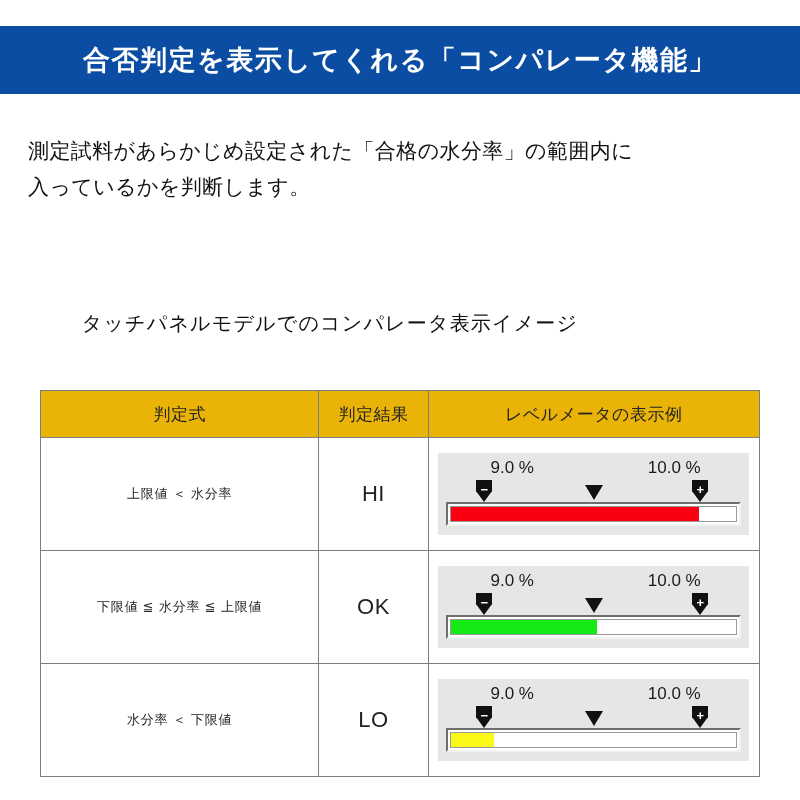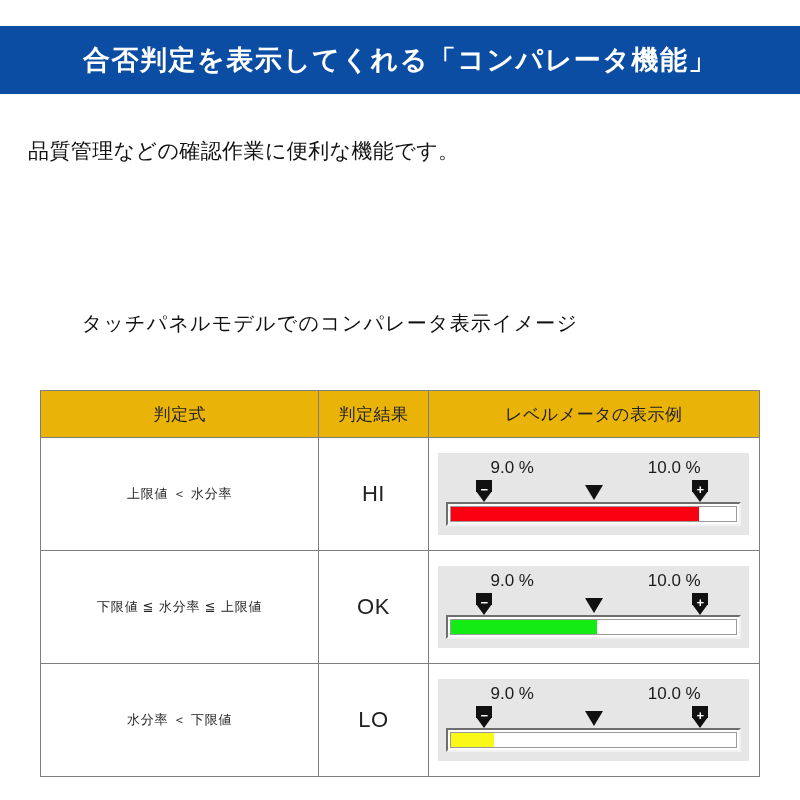--- a/index.html
+++ b/index.html
@@ -231,21 +231,22 @@
 </head>
 <body>
 
 <div class="page">
 
   <div class="banner">
     <div class="banner-title">合否判定を表示してくれる「コンパレータ機能」</div>
   </div>
 
   <div class="lead">
-    <p>品質管理などの確認作業に便利な機能です。</p>
+    <p>測定試料があらかじめ設定された「合格の水分率」の範囲内に</p>
+    <p>入っているかを判断します。</p>
   </div>
 
   <div class="subheads">
     <div>タッチパネルモデルでのコンパレータ表示イメージ</div>
   </div>
 
   <table class="cmp-table">
     <colgroup>
       <col class="col-expr">
       <col class="col-res">

